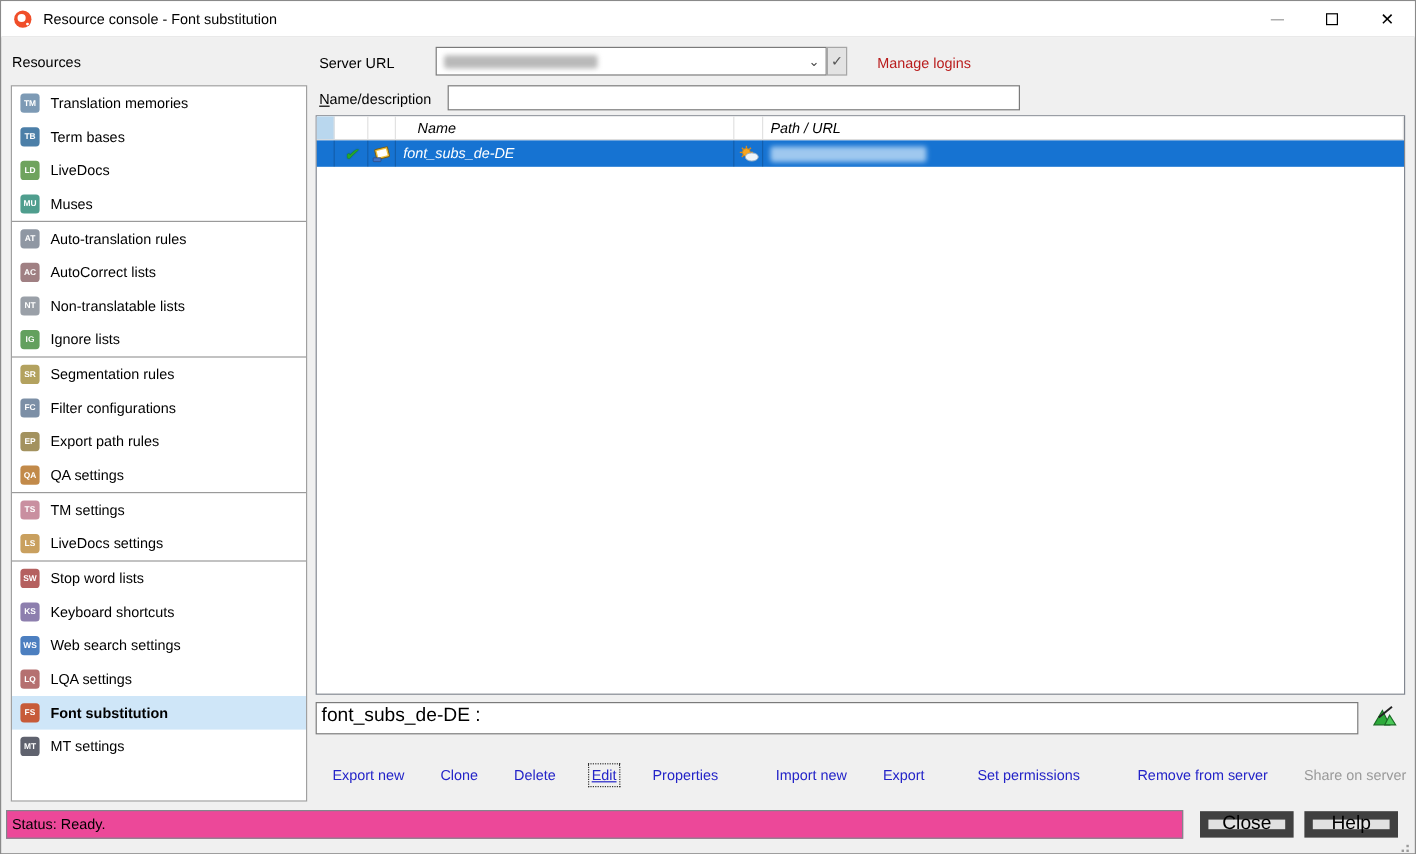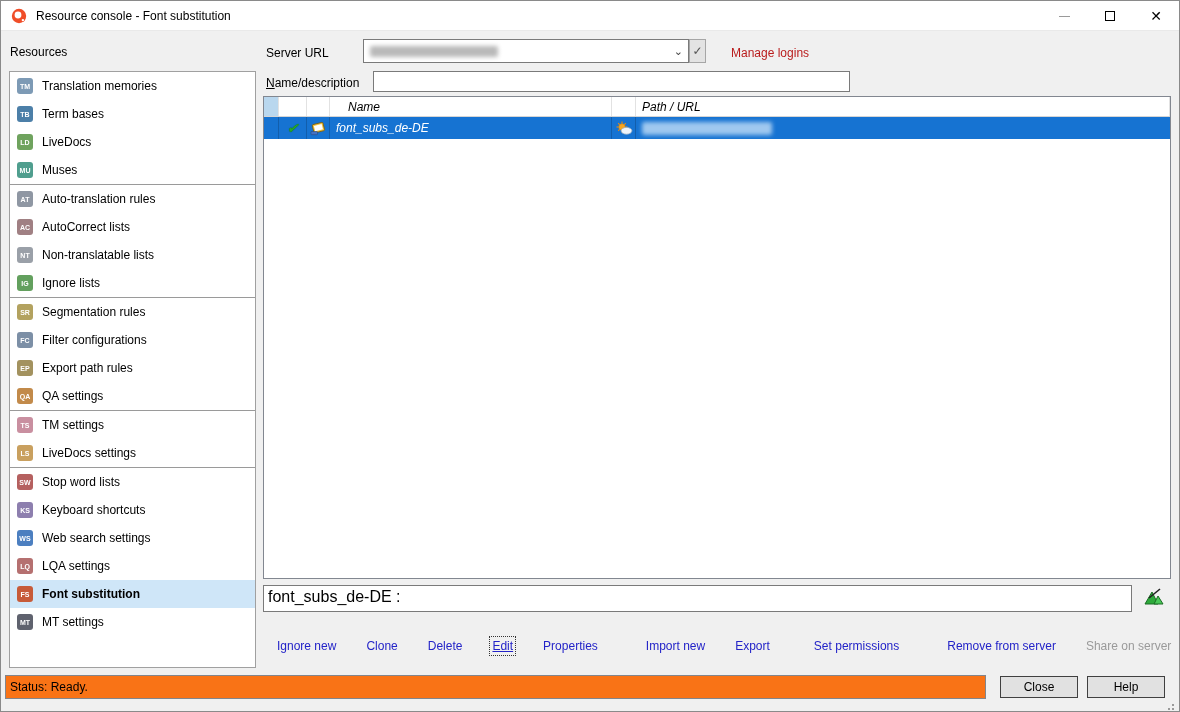--- a/index.html
+++ b/index.html
@@ -69,22 +69,22 @@
 
   
   .toolbar { position:absolute; left:262px; top:628px; width:910px; height:34px; display:flex; align-items:center; padding-left:14px; }
   .tlink { color:#2323c8; margin-right:30px; cursor:pointer; white-space:nowrap; }
   .tlink.focused { text-decoration:underline; outline:1px dotted #333; outline-offset:2px; }
   .tlink.disabled { color:#9a9a9a; cursor:default; }
   .tsep { width:1px; height:34px; background:#b4b4b4; margin:0 16px 0 2px; }
   .tlink.gap-wide { margin-right:44px; }
 
   
-  .status-field { position:absolute; left:4px; top:674px; width:981px; height:24px; border:1px solid #82858c; background:#f97316; display:flex; align-items:center; padding-left:4px; }
-  .btn { position:absolute; top:675px; width:78px; height:22px; background:#e1e1e1; border:1px solid #404040; display:flex; align-items:center; justify-content:center; font-size:12px; cursor:pointer; }
+  .status-field { position:absolute; left:4px; top:674px; width:981px; height:24px; border:1px solid #82858c; background:#ec4899; display:flex; align-items:center; padding-left:4px; }
+  .btn { position:absolute; top:675px; width:78px; height:22px; background:#e1e1e1; border:7px solid #404040; display:flex; align-items:center; justify-content:center; font-size:16px; cursor:pointer; }
   .btn-close { left:999px; }
   .btn-help { left:1086px; }
   .grip { position:absolute; right:5px; bottom:5px; width:2px; height:2px; background:#9a9a9a;
           box-shadow:0 0 0 0 #9a9a9a, -8px 8px 0 0 #9a9a9a, -4px 8px 0 0 #9a9a9a, 0 8px 0 0 #9a9a9a, -4px 4px 0 0 #9a9a9a, 0 4px 0 0 #9a9a9a; }
 </style>
 </head>
 <body>
 
 <div class="window">
 
@@ -264,21 +264,21 @@
     </div>
   <div class="desc-apply">
     <svg width="22" height="20" viewBox="0 0 22 20">
       <polygon points="2,17 9,5 15,17" fill="#2daa3a" stroke="#1a6b24" stroke-width="1"></polygon>
       <polygon points="11,17 15,9 20,17" fill="#49c957" stroke="#1a6b24" stroke-width="1"></polygon>
       <path d="M6,11 L17,2" stroke="#222" stroke-width="1.6" fill="none"></path>
     </svg>
   </div>
 
   <div class="toolbar">
-      <span class="tlink">Ignore new</span>
+      <span class="tlink">Export new</span>
       <span class="tlink">Clone</span>
       <span class="tlink">Delete</span>
       <span class="tlink focused">Edit</span>
       <span class="tlink">Properties</span>
       <div class="tsep"></div>
       <span class="tlink">Import new</span>
       <span class="tlink gap-wide">Export</span>
       <span class="tlink">Set permissions</span>
       <div class="tsep"></div>
       <span class="tlink">Remove from server</span>

